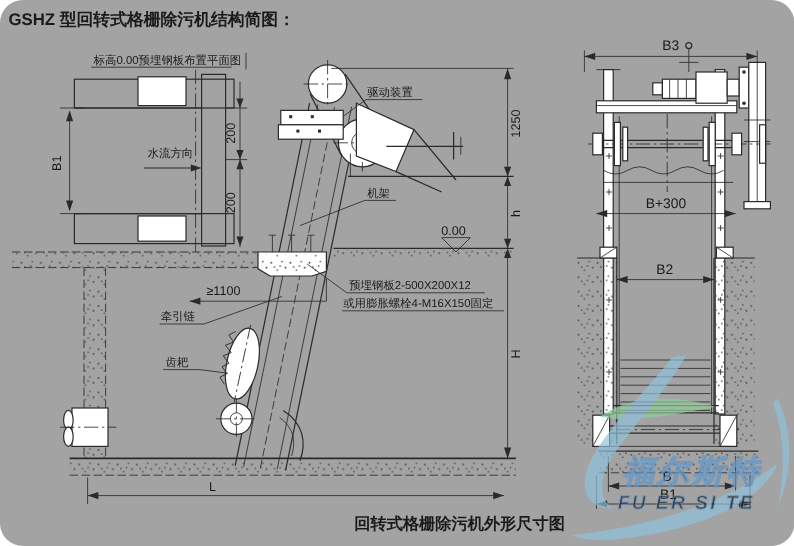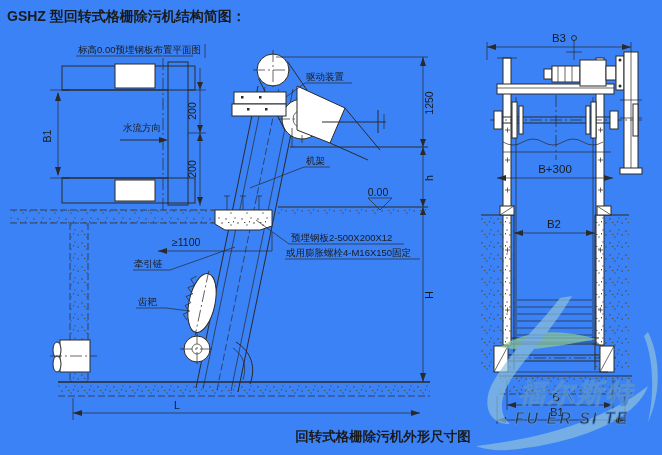--- a/index.html
+++ b/index.html
@@ -1,17 +1,17 @@
 <!DOCTYPE html>
 <html><head>
 <meta charset="utf-8">
 <style>
   html,body{margin:0;padding:0;background:#fff;}
-  .canvas{position:relative;width:662px;height:455px;background:#3b82f6;overflow:hidden;
-          font-family:"Liberation Sans","DejaVu Sans",sans-serif;}
+  .canvas{position:relative;width:662px;height:455px;background:#a3a3a3;overflow:hidden;
+          font-family:"Liberation Sans","DejaVu Sans",sans-serif;border-radius:19px;}
   svg{display:block}
   
   .ln{stroke:#2a2a2a;stroke-width:1;fill:none;stroke-linecap:butt}
   .thk{stroke-width:1.5}
   .thin{stroke-width:.7}
   .dsh{stroke-dasharray:7 3}
   .dd{stroke-dasharray:12 3 2 3}
   .fil{fill:#2a2a2a;stroke:none}
   .whitefill{fill:#fff}
   text{fill:#1a1a1a}

